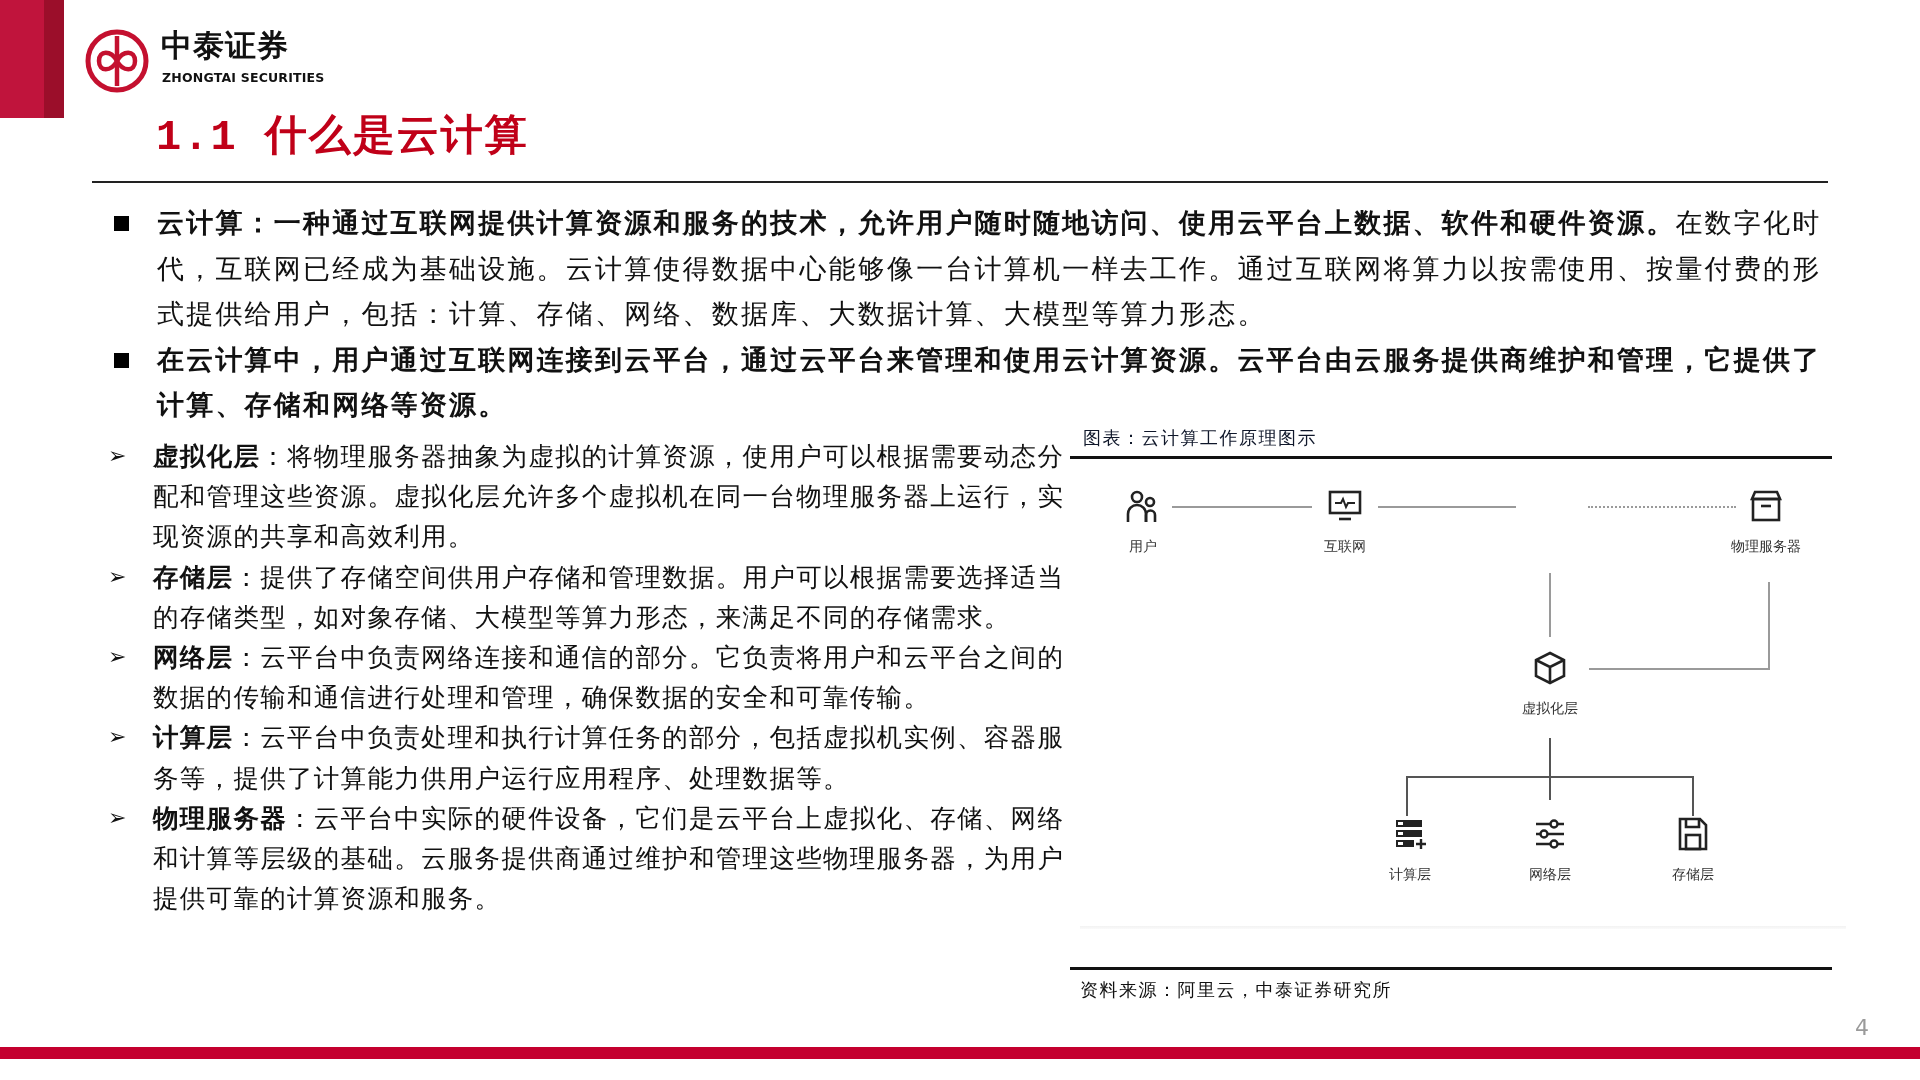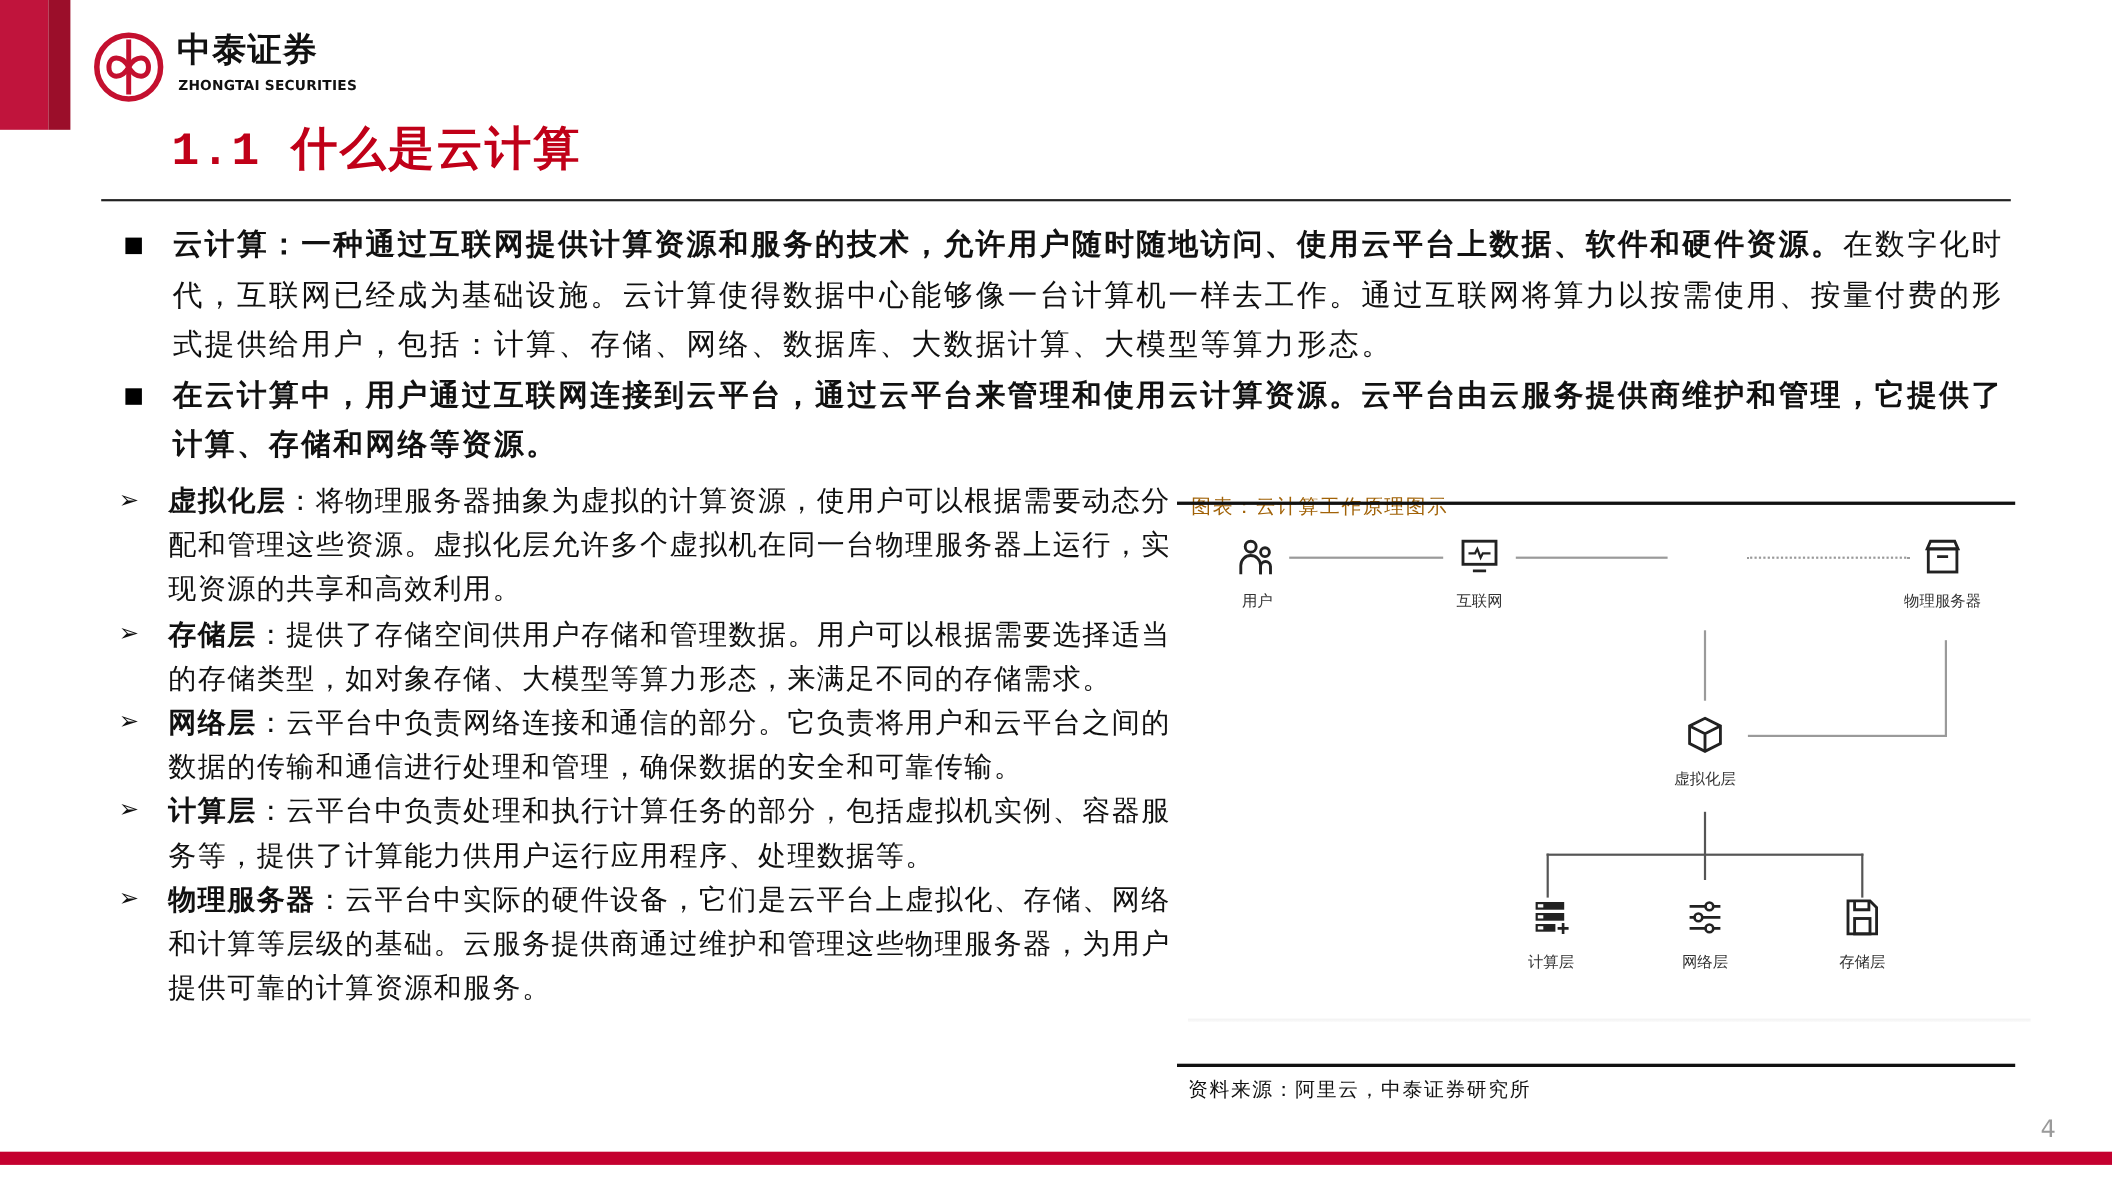--- a/index.html
+++ b/index.html
@@ -22,21 +22,21 @@
 
   .main-list { left:112px; top:200px; width:1730px; }
   .main-item { position:relative; padding-left:45px; font-size:27px; line-height:45.5px; letter-spacing:2.2px; }
   .main-item .sq { position:absolute; left:2px; top:16px; width:15px; height:15px; background:#000; }
   .bold { font-weight:bold;margin-top:16px; }
 
   .sub-list { left:108px; top:436px; width:970px; }
   .sub-item { position:relative; padding-left:45px; font-size:25.5px; line-height:40.2px; letter-spacing:1.3px; }
   .sub-item .arrow { position:absolute; left:0; top:0; font-size:22px; font-family:"DejaVu Sans",sans-serif; }
 
-  .fig-caption { left:1083px; top:448px; font-size:18px; letter-spacing:1.5px; color:#a16207; white-space:nowrap; }
+  .fig-caption { left:1083px; top:426px; font-size:18px; letter-spacing:1.5px; color:#0f172a; white-space:nowrap; }
   .fig-rule { left:1070px; top:456px; width:762px; height:3px; background:#111; }
 
   .diagram { left:1070px; top:460px; width:780px; height:470px; }
   .node { position:absolute; width:140px; text-align:center; transform:translateX(-50%); }
   .node svg { display:block; margin:0 auto; }
   .node .lbl { font-family:"DejaVu Sans","Liberation Sans",sans-serif; font-size:14px; color:#333; margin-top:14px; white-space:nowrap; }
   .line { position:absolute; background:#9a9a9a; }
   .line-dark { position:absolute; background:#555; }
   .dotted { position:absolute; border-top:2px dotted #9a9a9a; height:0; }
   .shadow-line { left:1080px; top:926px; width:766px; height:3px; background:linear-gradient(#f2f2f2,#fafafa); }

